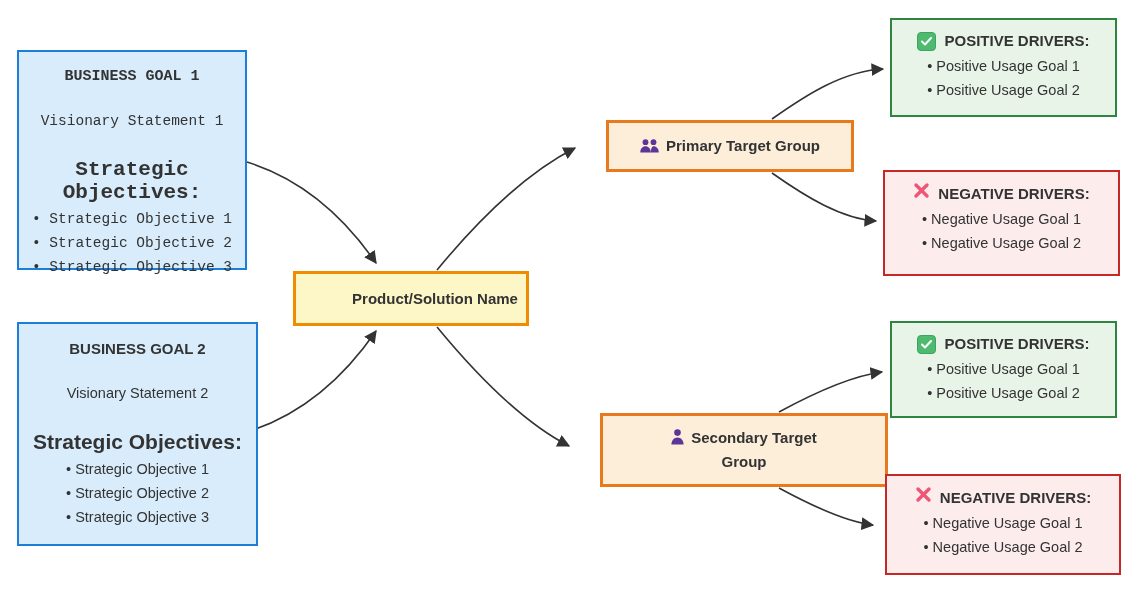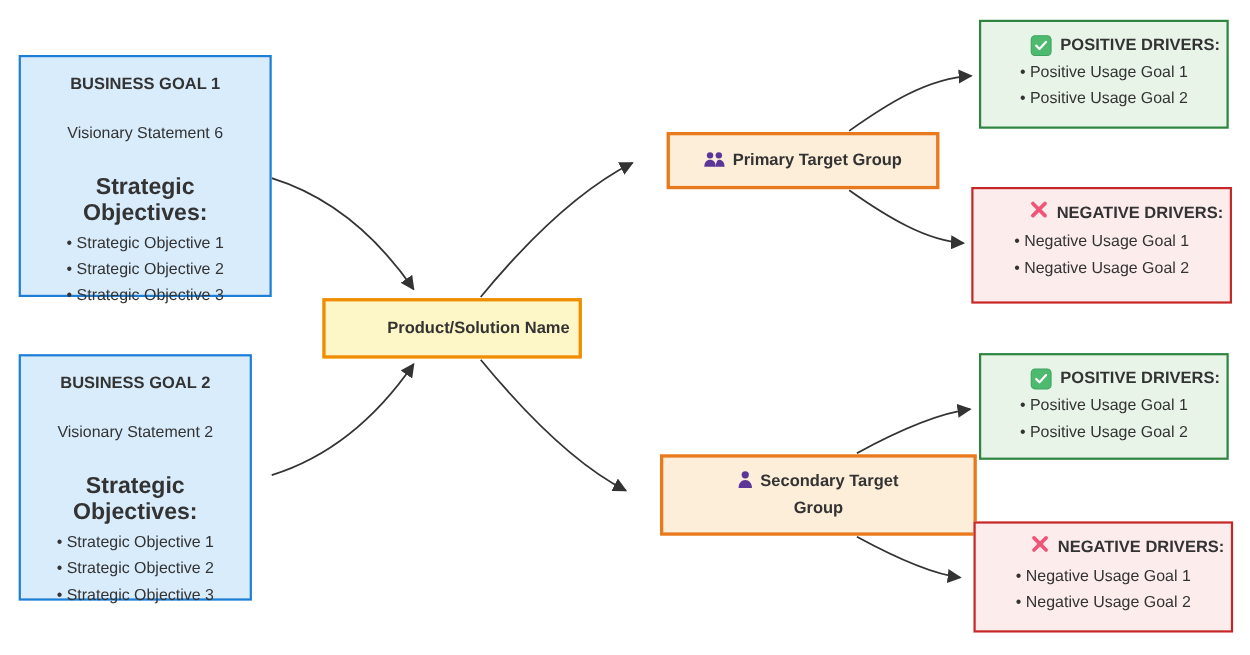--- a/index.html
+++ b/index.html
@@ -26,21 +26,21 @@
   
   .target-box{background:#fdeeda;border:3px solid #e8791d;display:flex;align-items:center;justify-content:center;margin-left:24px;}
   .target-label{font-weight:bold;font-size:15px;line-height:24px;}
   .target-inner{display:inline-block;text-align:center;max-width:184px;}
   .icon{display:inline-block;vertical-align:-2px;margin-right:7px;}
 
   
   .driver-box{padding:10px 6px;}
   .driver-pos{background:#e9f4e9;border:2.5px solid #2e8540;}
   .driver-neg{background:#fdecec;border:2.5px solid #c62828;}
-  .driver-header{display:flex;align-items:center;justify-content:flex-end;gap:8px;font-weight:bold;font-size:15px;line-height:22px;}
+  .driver-header{display:flex;align-items:center;justify-content:center;gap:8px;font-weight:bold;font-size:15px;line-height:22px;}
   .driver-box .bullet-list{margin-top:2px;}
   .check-badge{width:17px;height:17px;background:#4dba70;border:1px solid #3ca45f;border-radius:4px;display:flex;align-items:center;justify-content:center;flex:0 0 auto;}
 </style>
 </head>
 <body>
 
 <div class="canvas">
 
   <svg class="edges" viewBox="0 0 1136 595">
     <defs>
@@ -53,32 +53,32 @@
       <path d="M247,432 C305,414 347,373 376,331" marker-end="url(#arrow)"></path>
       <path d="M437,270 C470,230 520,176 575,148" marker-end="url(#arrow)"></path>
       <path d="M437,327 C470,367 518,420 569,446" marker-end="url(#arrow)"></path>
       <path d="M772,119 C806,95 843,71 883,69" marker-end="url(#arrow)"></path>
       <path d="M772,173 C806,197 842,219 876,221" marker-end="url(#arrow)"></path>
       <path d="M779,412 C814,393 851,376 882,372" marker-end="url(#arrow)"></path>
       <path d="M779,488 C814,507 847,522 873,525" marker-end="url(#arrow)"></path>
     </g>
   </svg>
 
-  <div class="node goal-box" style="left:17px;top:50px;width:230px;height:220px;">
+  <div class="node goal-box" style="left:17px;top:50px;width:230px;height:220px;font-family:Liberation Mono, monospace;">
     <div class="goal-title">BUSINESS GOAL 1</div>
-    <div class="goal-statement">Visionary Statement 6</div>
+    <div class="goal-statement">Visionary Statement 1</div>
     <div class="goal-objectives-label">Strategic Objectives:</div>
     <div class="bullet-list">
       <div class="bullet">Strategic Objective 1</div>
       <div class="bullet">Strategic Objective 2</div>
       <div class="bullet">Strategic Objective 3</div>
     </div>
   </div>
 
-  <div class="node goal-box" style="left:17px;top:322px;width:212px;height:224px;">
+  <div class="node goal-box" style="left:17px;top:322px;width:241px;height:224px;">
     <div class="goal-title">BUSINESS GOAL 2</div>
     <div class="goal-statement">Visionary Statement 2</div>
     <div class="goal-objectives-label">Strategic Objectives:</div>
     <div class="bullet-list">
       <div class="bullet">Strategic Objective 1</div>
       <div class="bullet">Strategic Objective 2</div>
       <div class="bullet">Strategic Objective 3</div>
     </div>
   </div>
 

